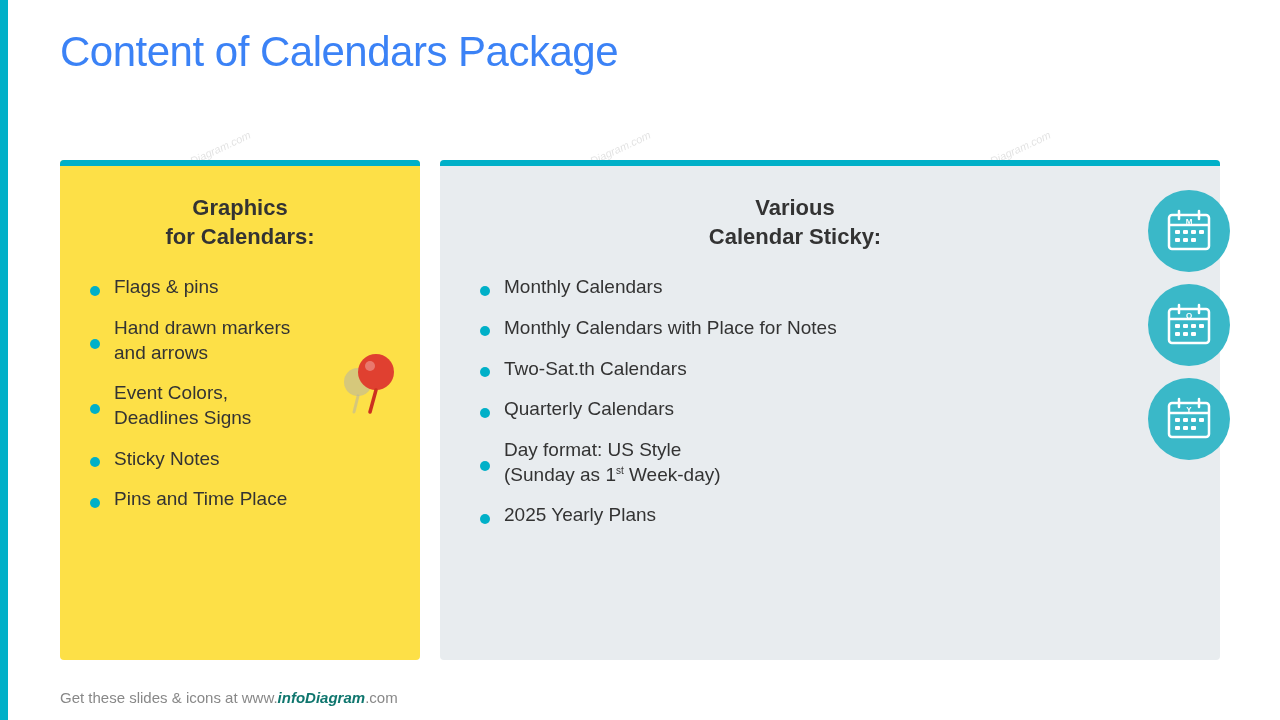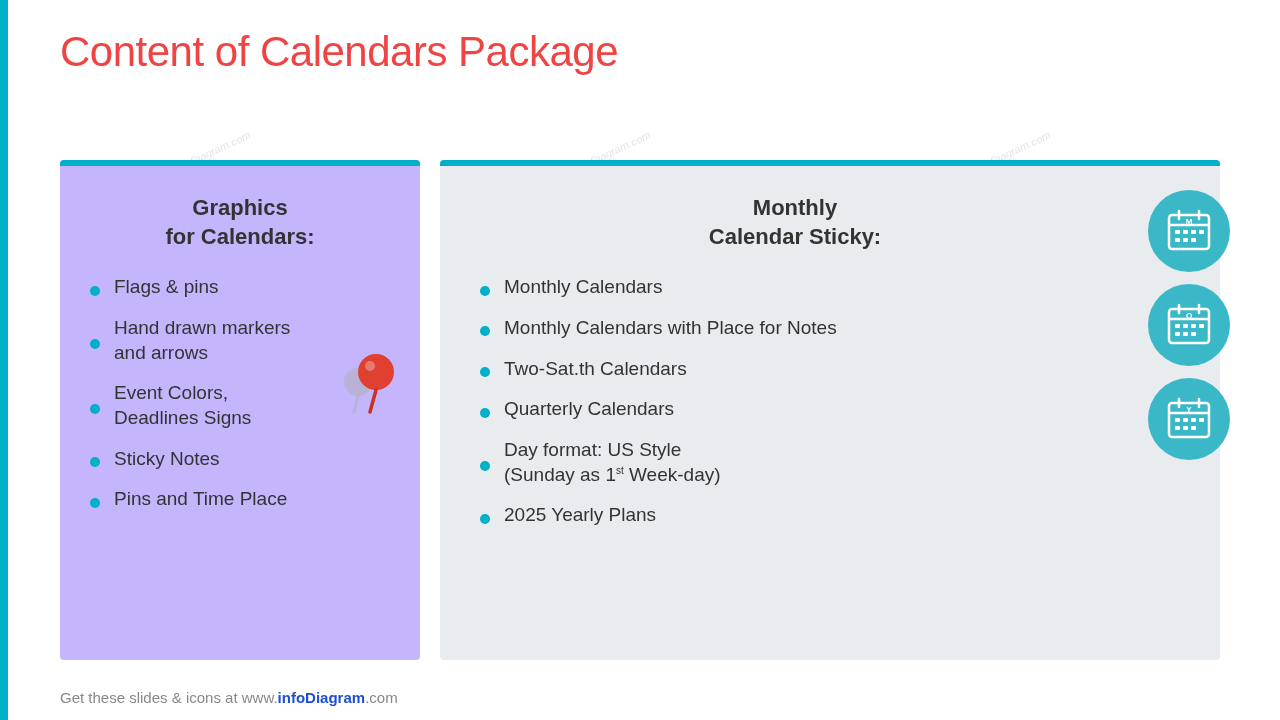--- a/index.html
+++ b/index.html
@@ -26,21 +26,21 @@
     .page-title-area {
       position: absolute;
       top: 28px;
       left: 60px;
       right: 60px;
     }
 
     .page-title {
       font-size: 42px;
       font-weight: 300;
-      color: #ef4444;
+      color: #3b82f6;
       letter-spacing: -0.5px;
     }
 
     
     .watermark {
       position: absolute;
       font-size: 11px;
       color: rgba(0,0,0,0.12);
       transform: rotate(-25deg);
       font-style: italic;
@@ -55,21 +55,21 @@
       left: 60px;
       right: 60px;
       bottom: 60px;
       display: flex;
       gap: 20px;
     }
 
     
     .left-panel {
       flex: 0 0 360px;
-      background: #c4b5fd;
+      background: #fde047;
       border-radius: 4px;
       padding: 24px 30px 22px 30px;
       position: relative;
     }
 
     .left-panel-top-bar {
       position: absolute;
       top: 0;
       left: 0;
       right: 0;
@@ -172,22 +172,23 @@
     .footer {
       position: absolute;
       bottom: 14px;
       left: 60px;
       right: 60px;
       font-size: 15px;
       color: #888888;
     }
 
     .footer strong {
-      color: #1d4ed8;
+      color: #0f766e;
       font-weight: 700;
+      font-style: italic;
     }
 
     sup {
       font-size: 10px;
       vertical-align: super;
     }
   </style>
 </head>
 <body>
 
@@ -244,21 +245,21 @@
         <span class="bullet-dot"></span>
         <span>Pins and Time Place</span>
       </li>
     </ul>
   </div>
 
   <div class="right-panel">
     <div class="right-panel-top-bar"></div>
 
     <div class="panel-title">
-      <span>Monthly</span><br>
+      <span>Various</span><br>
       <span>Calendar Sticky:</span>
     </div>
 
     <ul class="bullet-list">
       <li>
         <span class="bullet-dot"></span>
         <span>Monthly Calendars</span>
       </li>
       <li>
         <span class="bullet-dot"></span>

